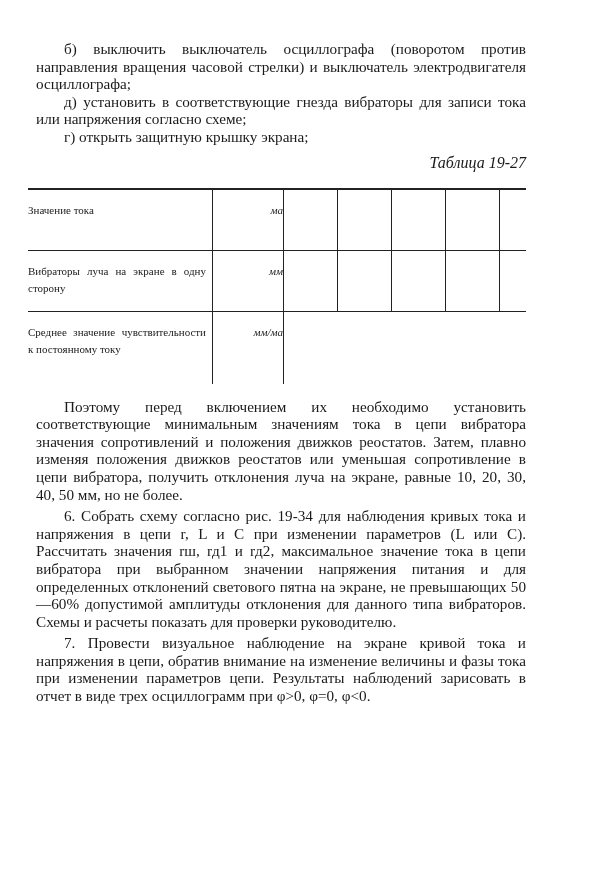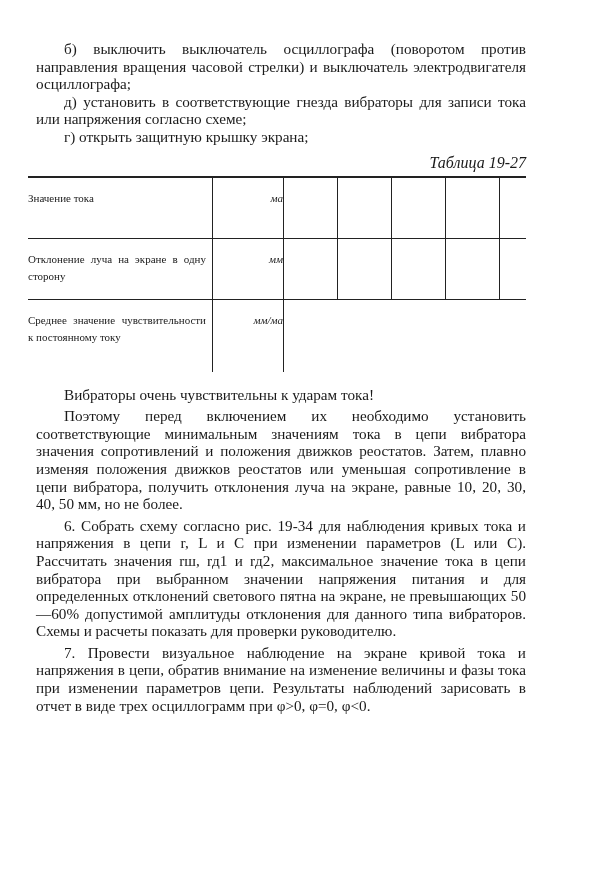--- a/index.html
+++ b/index.html
@@ -2,21 +2,21 @@
 <html><head>
 <meta charset="utf-8">
 <style>
   html, body { margin: 0; padding: 0; background: #ffffff; }
   body { width: 600px; height: 894px; position: relative; overflow: hidden;
          font-family: "Liberation Serif", "DejaVu Serif", serif; color: #1a1a1a; }
   .page { position: absolute; left: 28px; top: 40px; width: 498px; }
   p { margin: 0; font-size: 15.2px; line-height: 17.6px; text-align: justify; text-align-last: left; }
   p.ind { text-indent: 28px; margin-left: 8px; }
   .gap { margin-top: 4px; }
-  .caption { text-align: right; font-style: italic; font-size: 16px; margin-top: 8px; margin-bottom: 4px; }
+  .caption { text-align: right; font-style: italic; font-size: 16px; margin-top: 8px; margin-bottom: 16px; }
   table.t { border-collapse: collapse; width: 498px; margin-top: 0; }
   table.t td { border: 0; padding: 0; vertical-align: top; font-size: 11px; line-height: 17px; }
   .lbl { width: 178px; padding-right: 6px !important; text-align: justify; text-align-last: left; padding-top: 12px !important; }
   .unit { width: 70px; border-left: 1.5px solid #222 !important; border-right: 1.5px solid #222 !important;
           text-align: right; font-style: italic; padding-top: 12px !important; }
   .cell { border-left: 1.5px solid #222 !important; }
   .cell.first { border-left: 0 !important; }
   tr.r1 td { height: 48px; border-top: 2px solid #222 !important; }
   tr.r2 td { height: 48px; border-top: 1.5px solid #222 !important; }
   tr.r3 td { height: 48px; border-top: 1.5px solid #222 !important; }
@@ -40,36 +40,35 @@
         <tr class="r1">
       <td class="lbl">Значение тока</td>
       <td class="unit">ма</td>
       <td class="cell first"></td>
       <td class="cell"></td>
       <td class="cell"></td>
       <td class="cell"></td>
       <td class="cell"></td>
     </tr>
     <tr class="r2">
-      <td class="lbl">Отклонение луча на экране в одну сторону</td>
+      <td class="lbl">Вибраторы луча на экране в одну сторону</td>
       <td class="unit">мм</td>
       <td class="cell first"></td>
       <td class="cell"></td>
       <td class="cell"></td>
       <td class="cell"></td>
       <td class="cell"></td>
     </tr>
     <tr class="r4">
       <td class="lbl">Среднее значение чувствительности к постоянному току</td>
       <td class="unit">мм/ма</td>
       <td class="blank" colspan="5" style="border-top:1.5px solid #222;"></td>
     </tr>
   </tbody>
     </table>
 
   <div class="after-table">
-    <p class="ind">Вибраторы очень чувствительны к ударам тока!</p>
     <p class="ind gap">Поэтому перед включением их необходимо установить соответствующие минимальным значениям тока в цепи вибратора значения сопротивлений и положения движков реостатов. Затем, плавно изменяя положения движков реостатов или уменьшая сопротивление в цепи вибратора, получить отклонения луча на экране, равные 10, 20, 30, 40, 50 мм, но не более.</p>
     <p class="ind gap">6. Собрать схему согласно рис. 19-34 для наблюдения кривых тока и напряжения в цепи r, L и C при изменении параметров (L или C). Рассчитать значения rш, rд1 и rд2, максимальное значение тока в цепи вибратора при выбранном значении напряжения питания и для определенных отклонений светового пятна на экране, не превышающих 50—60% допустимой амплитуды отклонения для данного типа вибраторов. Схемы и расчеты показать для проверки руководителю.</p>
     <p class="ind gap">7. Провести визуальное наблюдение на экране кривой тока и напряжения в цепи, обратив внимание на изменение величины и фазы тока при изменении параметров цепи. Результаты наблюдений зарисовать в отчет в виде трех осциллограмм при φ&gt;0, φ=0, φ&lt;0.</p>
   </div>
 
 </div>
 
 </body></html>

